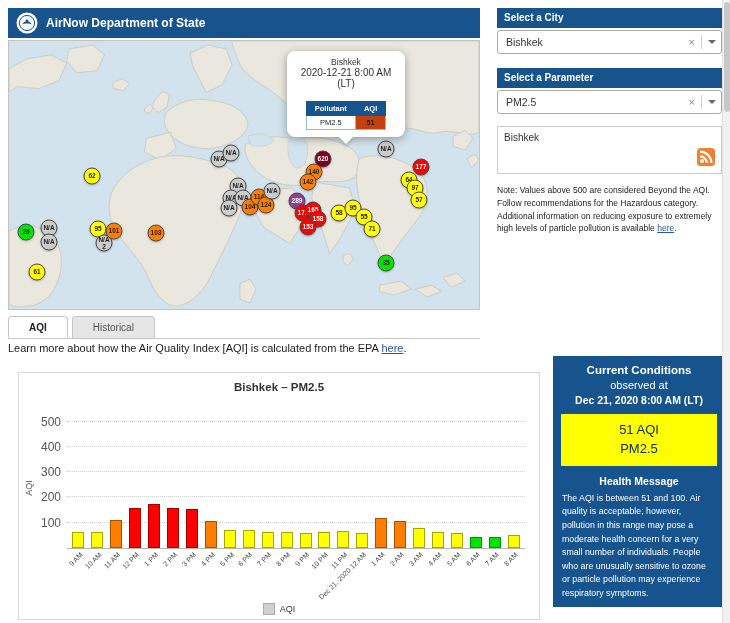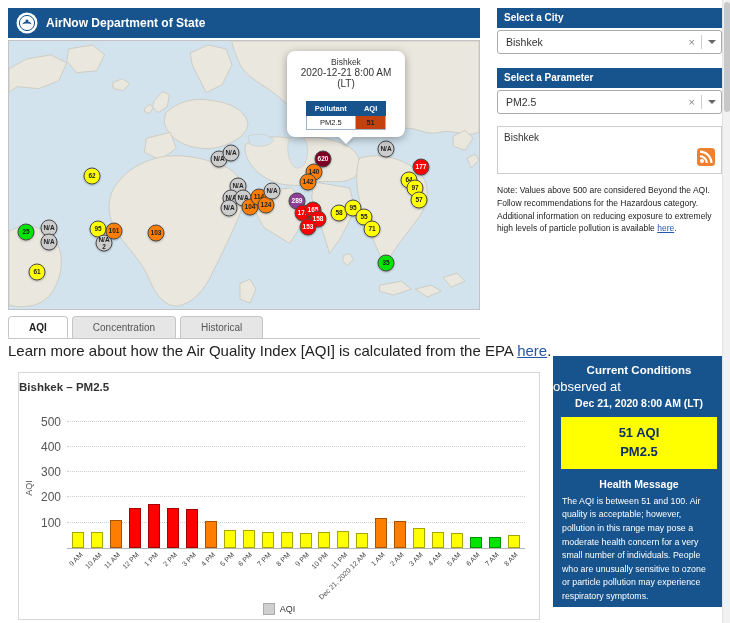--- a/index.html
+++ b/index.html
@@ -20,43 +20,43 @@
   .popup-table{border-collapse:collapse;margin:12px auto 0;}
   .popup-table th{background:#17538d;color:#fff;font-size:7.5px;padding:2px 8px;border:1px solid #17538d;}
   .popup-table td{font-size:7.5px;padding:2px 8px;border:1px solid #9db4cc;color:#222;}
   .popup-table td.aqi-cell{background:#c2410c;font-weight:bold;}
   .popup-tail{position:absolute;left:50%;bottom:-5px;width:10px;height:10px;background:#fff;transform:translateX(-50%) rotate(45deg);box-shadow:2px 2px 3px rgba(0,0,0,.15);}
 
   
   .tabs{position:absolute;left:8px;top:316px;width:472px;height:23px;display:flex;gap:4px;border-bottom:1px solid #c5c5c5;box-sizing:border-box;}
   .tab{height:22px;padding:0 20px;display:inline-flex;align-items:center;font-size:10px;color:#555;background:#e6e6e6;border:1px solid #c5c5c5;border-bottom:none;border-radius:4px 4px 0 0;cursor:pointer;box-sizing:border-box;}
   .tab.active{background:#fff;color:#222;font-weight:bold;margin-bottom:-1px;border-bottom:1px solid #fff;}
-  .learn-more{position:absolute;left:8px;top:342px;font-size:15px;color:#222;margin:0;}
+  .learn-more{position:absolute;left:8px;top:342px;font-size:11px;color:#222;margin:0;}
   a.link{color:#2558a8;text-decoration:underline;cursor:pointer;}
 
   
   .chart-panel{position:absolute;left:18px;top:372px;width:522px;height:248px;background:#fff;border:1px solid #d8d8d8;box-sizing:border-box;}
-  .chart-title{position:absolute;top:8px;left:0;width:100%;text-align:left;font-size:11.5px;font-weight:bold;color:#333;}
+  .chart-title{position:absolute;top:8px;left:0;width:100%;text-align:center;font-size:11.5px;font-weight:bold;color:#333;}
   .y-title{position:absolute;left:2px;top:110px;transform:rotate(-90deg);font-size:9px;color:#555;}
   .plot{position:absolute;left:48px;right:14px;top:36px;bottom:70px;border-bottom:1px solid #b5b5b5;}
   .gridline{position:absolute;left:0;right:0;border-top:1px dotted #cfcfcf;}
   .ytick{position:absolute;left:-36px;width:30px;text-align:right;font-size:12px;color:#555;transform:translateY(50%);}
   .bars{position:absolute;left:0;right:0;top:0;bottom:0;display:flex;padding:0 2px;}
   .bar-slot{flex:1;position:relative;display:flex;align-items:flex-end;justify-content:center;height:100%;}
   .bar{width:12px;border:1px solid rgba(0,0,0,.35);box-sizing:border-box;}
   .xlabel{position:absolute;top:100%;right:50%;margin-top:3px;transform:rotate(-45deg);transform-origin:top right;font-size:7px;color:#444;white-space:nowrap;}
   .legend{position:absolute;bottom:4px;left:0;width:100%;display:flex;align-items:center;justify-content:center;gap:5px;font-size:9px;color:#333;}
   .legend-swatch{width:10px;height:10px;background:#cfcfcf;border:1px solid #aaa;display:inline-block;}
 
   
   .cc-panel{position:absolute;left:553px;top:356px;width:172px;height:251px;background:#17538d;color:#fff;box-sizing:border-box;padding-top:8px;overflow:hidden;}
   .cc-title{font-size:11.5px;font-weight:bold;text-align:center;}
-  .cc-observed{font-size:13px;text-align:left;margin-top:3px;}
+  .cc-observed{font-size:11px;text-align:center;margin-top:3px;}
   .cc-datetime{font-size:10.5px;font-weight:bold;text-align:center;margin-top:3px;}
-  .cc-aqibox{background:#ffff00;color:#0d3064;margin:8px 8px 9px;padding:7px 4px;text-align:center;font-weight:bold;font-size:13px;line-height:1.45;}
+  .cc-aqibox{background:#ffff00;color:#0d3064;margin:8px 8px 9px;padding:7px 4px;text-align:center;font-weight:normal;font-size:13px;line-height:1.45;}
   .cc-health-title{font-size:10.5px;font-weight:bold;text-align:center;margin:2px 0 5px;}
   .cc-health-text{font-size:8.8px;line-height:1.55;padding:0 9px;}
 
   
   .sidebar{position:absolute;left:497px;top:8px;width:225px;}
   .side-label{height:20px;line-height:20px;background:#17538d;color:#fff;font-size:10px;font-weight:bold;padding:0 7px;}
   .side-select{margin-top:2px;height:24px;border:1px solid #aaa;border-radius:3px;display:flex;align-items:center;padding:0 5px 0 8px;box-sizing:border-box;background:#fff;cursor:pointer;}
   .side-select .val{flex:1;font-size:10.5px;color:#333;}
   .side-select .clear{font-size:11px;color:#888;margin-right:6px;cursor:pointer;}
   .side-select .sep{width:1px;height:14px;background:#ccc;margin-right:6px;}
@@ -173,21 +173,20 @@
           <td class="aqi-cell">51</td>
         </tr>
       </tbody>
         </table>
       <div class="popup-tail"></div>
     </div>
   </div>
 
   <div class="tabs">
     <div class="tab active">AQI</div>
-    <div class="tab">Concentration</div>
     <div class="tab">Historical</div>
   </div>
 
   <p class="learn-more">
     <span>Learn more about how the Air Quality Index [AQI] is calculated from the EPA </span><a class="link">here</a><span>.</span>
   </p>
 
   <section class="chart-panel">
     <div class="chart-title">Bishkek – PM2.5</div>
     <div class="y-title">AQI</div>

